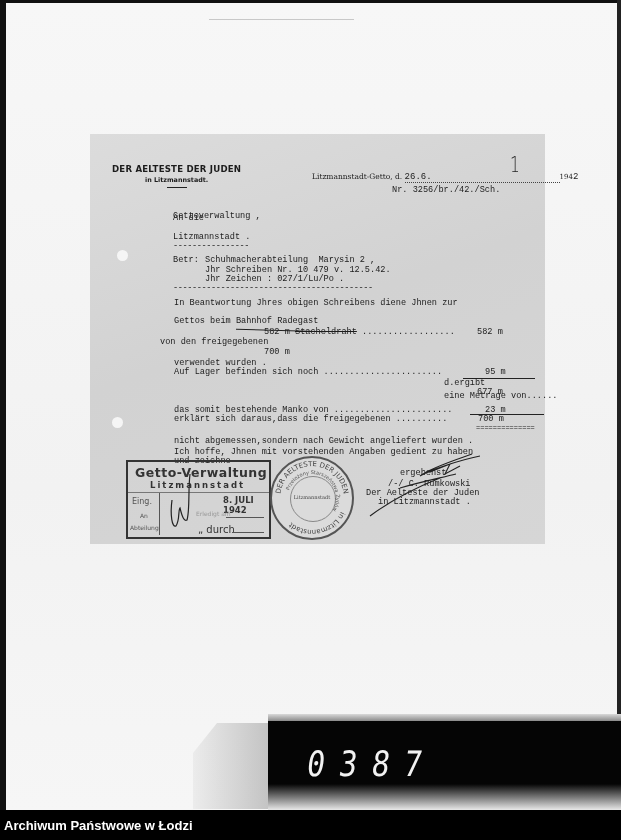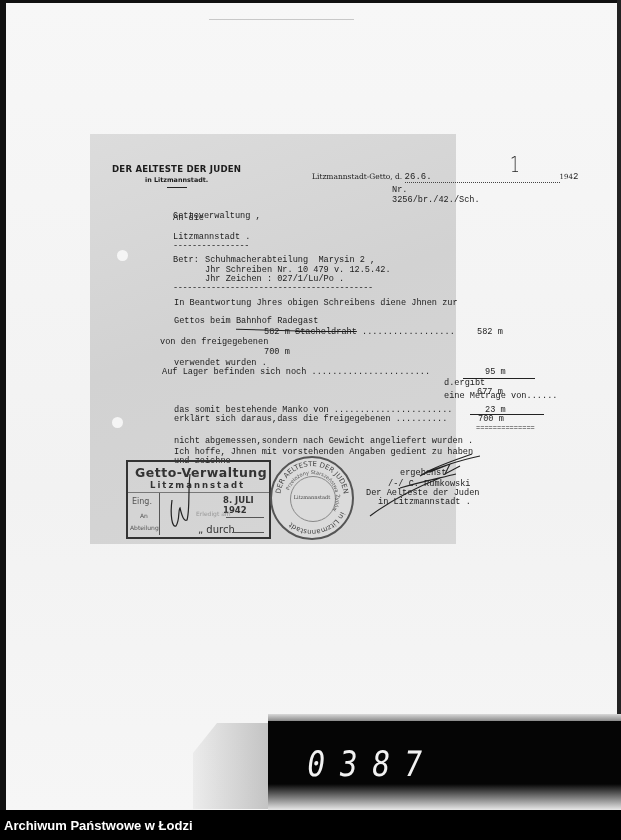--- a/index.html
+++ b/index.html
@@ -11,21 +11,21 @@
     .frame-border-left { position: absolute; left: 0; top: 0; width: 6px; height: 810px; background: #111; }
     .frame-border-right { position: absolute; right: 0; top: 0; width: 4px; height: 810px; background: #222; }
     .frame-border-top { position: absolute; left: 0; top: 0; width: 621px; height: 3px; background: #111; }
     .scan-page {
       position: absolute; left: 6px; top: 3px; width: 611px; height: 807px;
       background: linear-gradient(180deg, #f7f7f7 0%, #f2f2f2 60%, #f6f6f6 100%);
     }
     .top-rule { position: absolute; left: 203px; top: 16px; width: 145px; height: 1px; background: #c8c8c8; }
 
     .doc {
-      position: absolute; left: 90px; top: 134px; width: 366px; height: 410px;
+      position: absolute; left: 90px; top: 134px; width: 455px; height: 410px;
       background: linear-gradient(160deg, #dcdcdc 0%, #d2d2d2 45%, #d6d6d6 100%);
       color: #1c1c1c;
     }
     .punch-hole { position: absolute; width: 11px; height: 11px; border-radius: 50%; background: #f5f5f5; }
     .punch-1 { left: 27px; top: 116px; }
     .punch-2 { left: 22px; top: 283px; }
 
     .letterhead { position: absolute; left: 22px; top: 30px; text-align: center; font-family: "DejaVu Sans", sans-serif; }
     .letterhead .org { font-weight: bold; font-size: 8.6px; letter-spacing: 0.2px; }
     .letterhead .sub { font-weight: bold; font-size: 6.4px; margin-top: 2px; }
@@ -132,21 +132,21 @@
 
   <div class="typed" style="left:84px; top:165px;">In Beantwortung Jhres obigen Schreibens diene Jhnen zur</div>
   <div class="typed" style="left:84px; top:183px;">Gettos beim Bahnhof Radegast</div>
   <div class="underline-rule" style="left:146px; top:196px; width:90px; transform:rotate(1.5deg);"></div>
 
   <div class="typed" style="left:174px; top:194px;"><span>582 m</span> <span class="strike">Stacheldraht</span><span> ..................</span></div>
   <div class="typed" style="left:387px; top:194px;">582 m</div>
   <div class="typed" style="left:70px; top:204px;">von den freigegebenen</div>
   <div class="typed" style="left:174px; top:214px;">700 m</div>
   <div class="typed" style="left:84px; top:225px;">verwendet wurden .</div>
-  <div class="typed" style="left:72px; top:234px;">Auf Lager befinden sich noch .......................</div>
+  <div class="typed" style="left:84px; top:234px;">Auf Lager befinden sich noch .......................</div>
   <div class="typed" style="left:395px; top:234px;">95 m</div>
   <div class="underline-rule" style="left:373px; top:244px; width:72px;"></div>
   <div class="typed" style="left:354px; top:245px;">d.ergibt</div>
   <div class="typed" style="left:354px; top:258px;">eine Metrage von......</div>
   <div class="typed" style="left:387px; top:254px;">677 m</div>
 
   <div class="typed" style="left:84px; top:272px;">das somit bestehende Manko von .......................</div>
   <div class="typed" style="left:395px; top:272px;">23 m</div>
   <div class="underline-rule" style="left:380px; top:280px; width:74px;"></div>
   <div class="typed" style="left:84px; top:281px;">erklärt sich daraus,dass die freigegebenen ..........</div>

